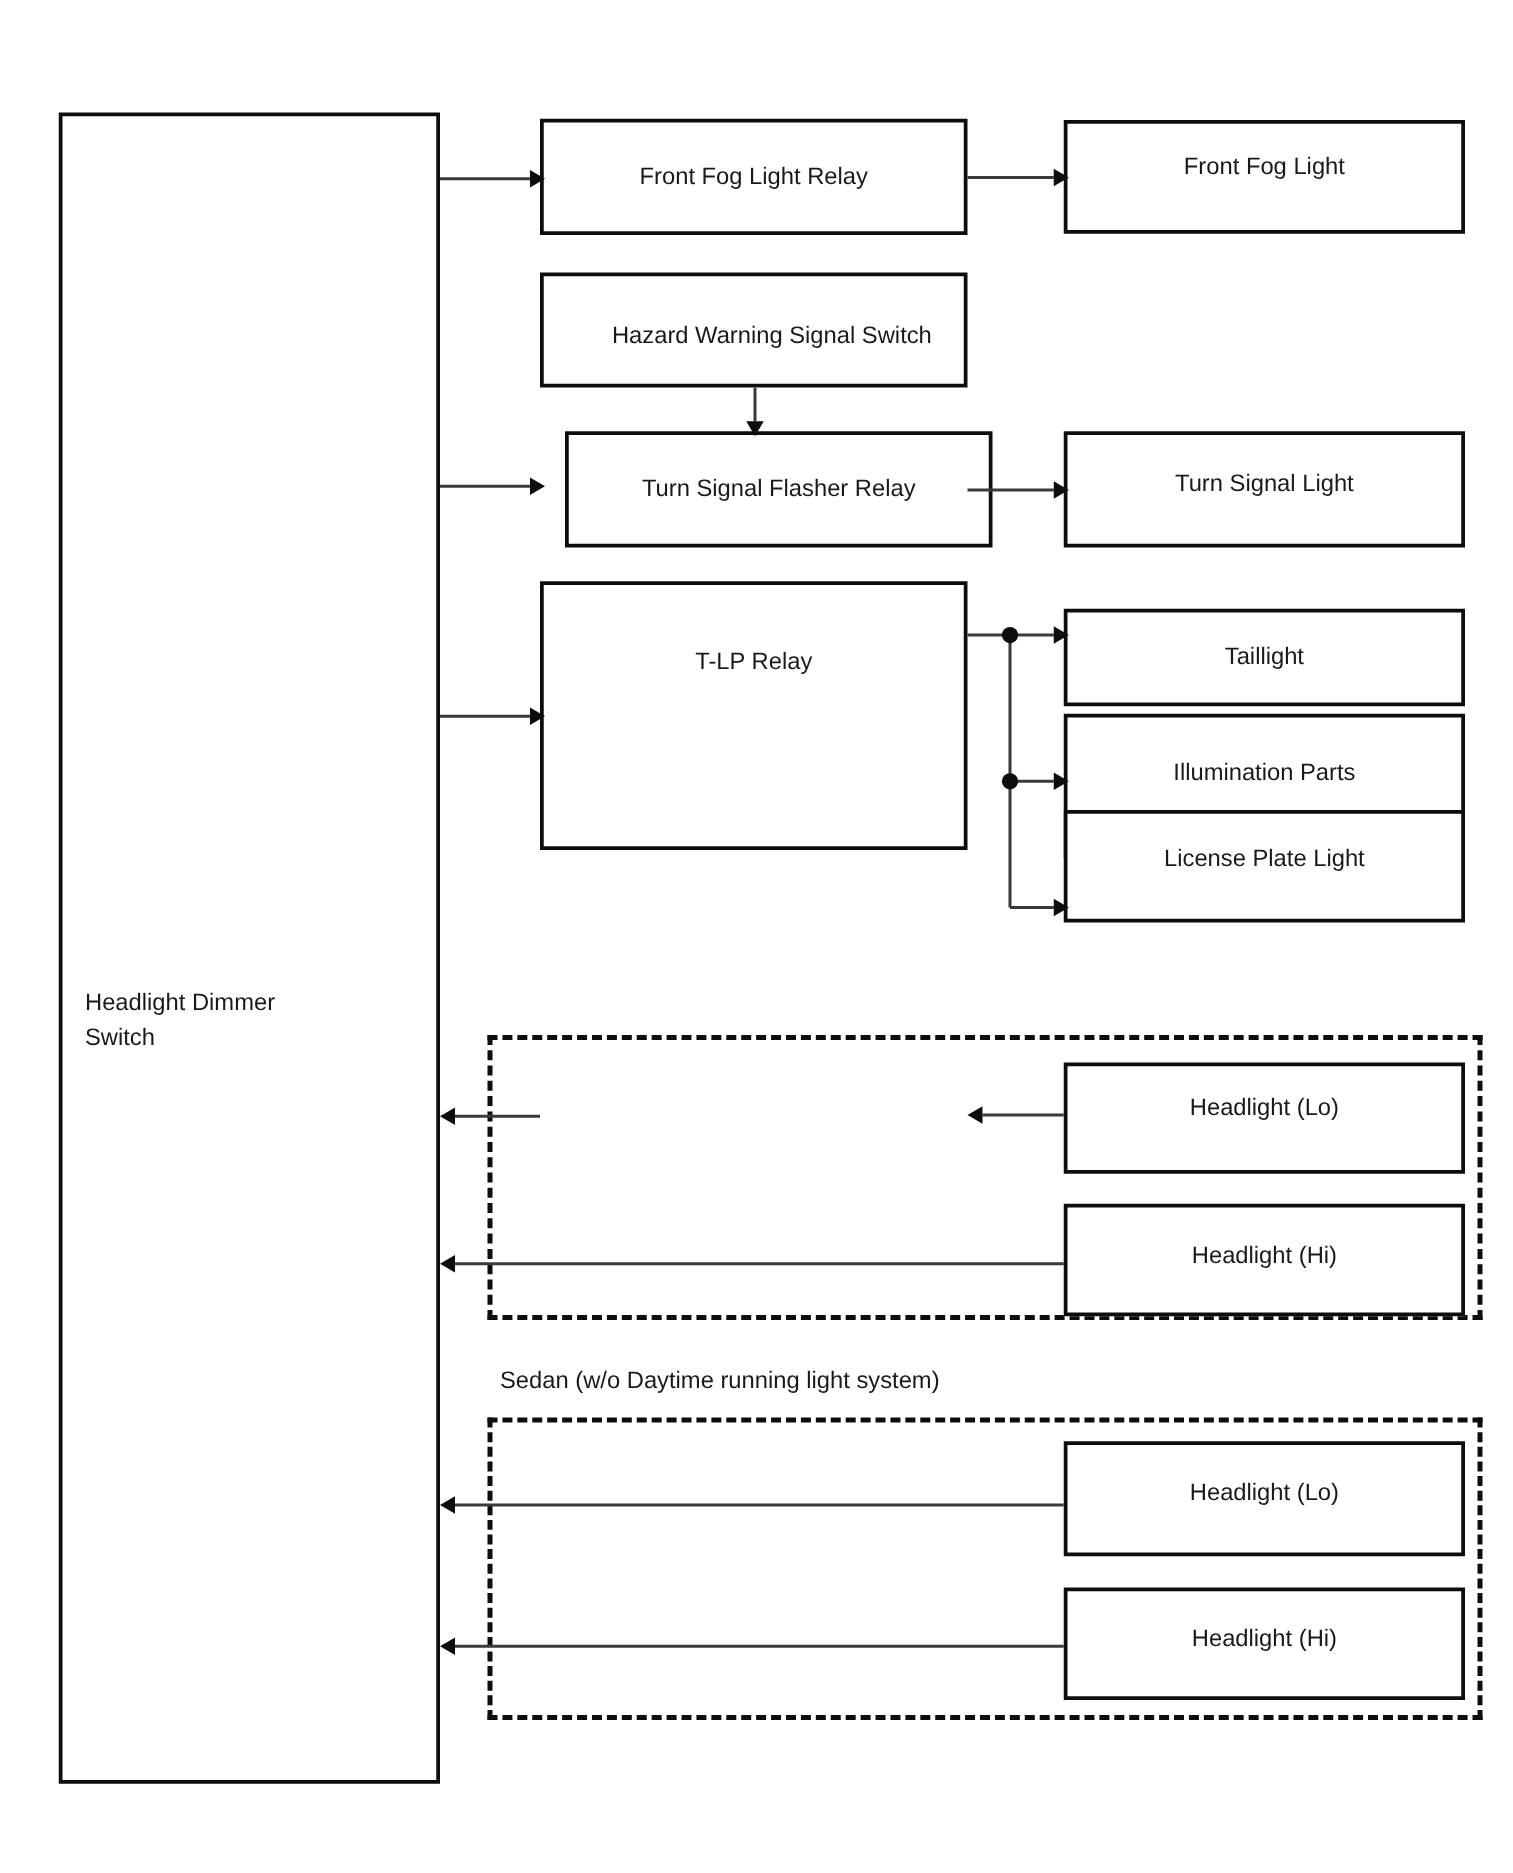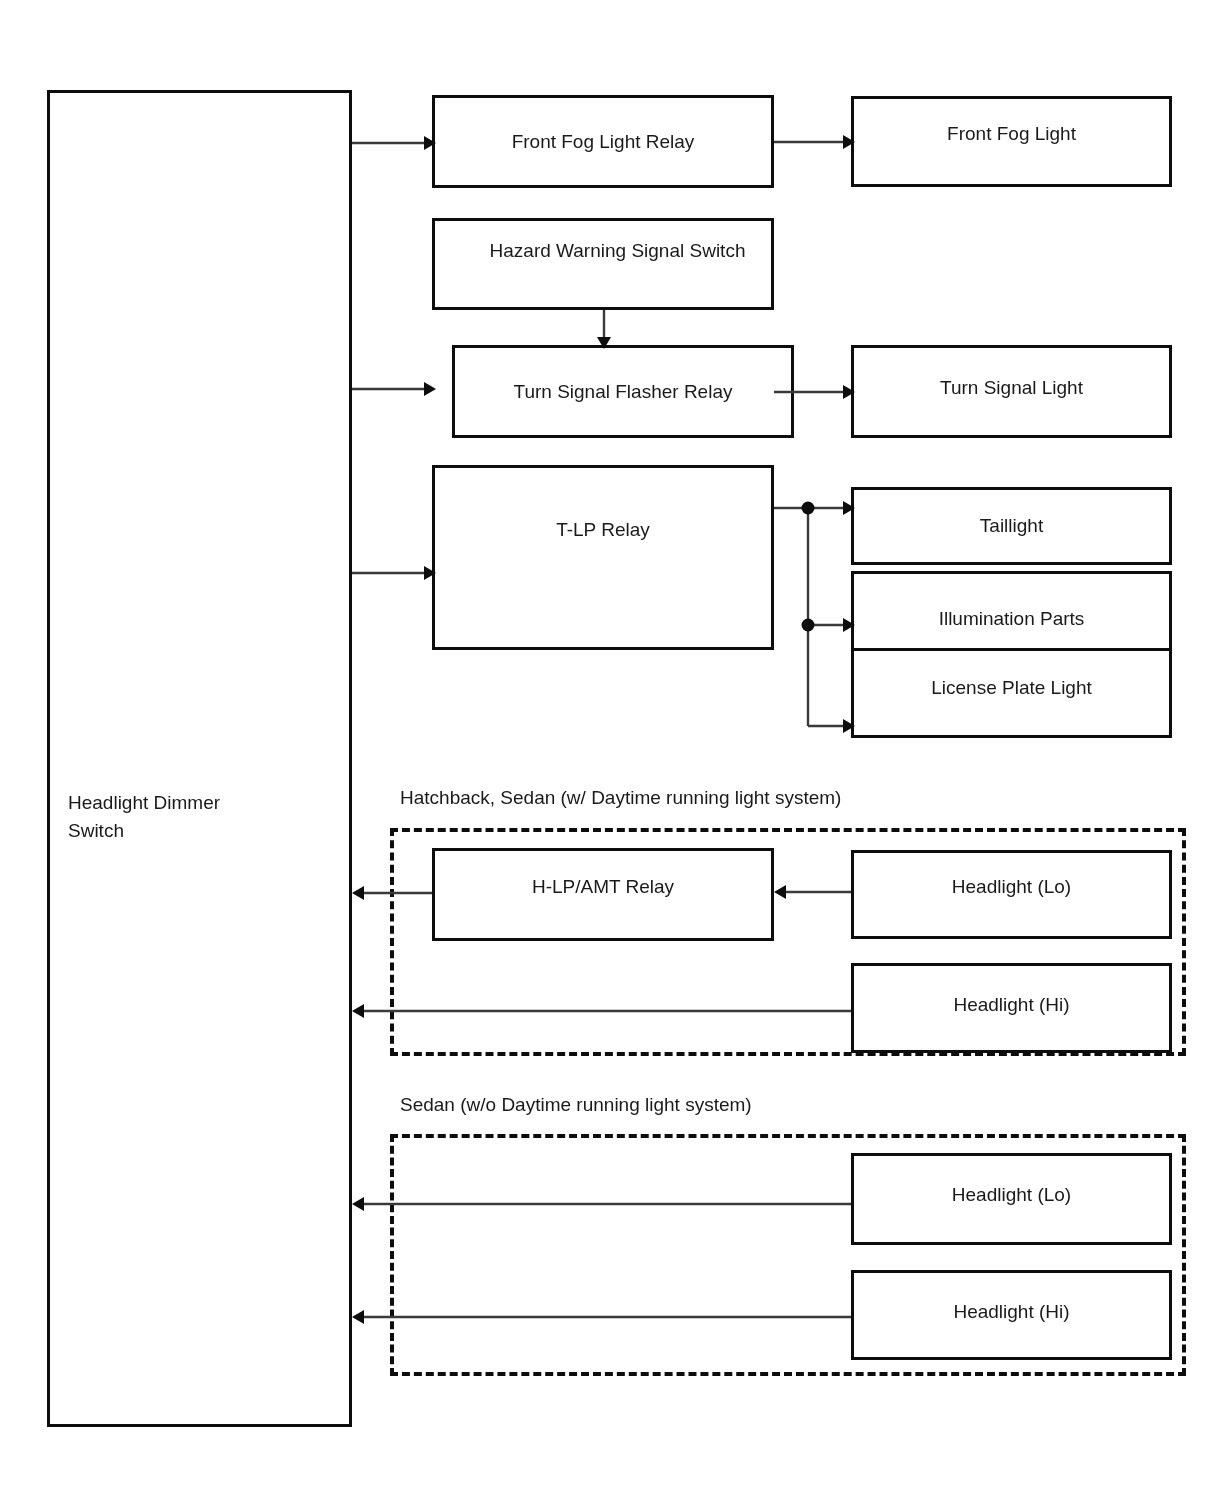--- a/index.html
+++ b/index.html
@@ -82,54 +82,50 @@
 
   <div class="box" style="left:851px; top:96px; width:321px; height:91px;">
     <span class="lbl" style="top:23px;">Front Fog Light</span>
   </div>
 
   <div class="box" style="left:432px; top:95px; width:342px; height:93px;">
     <span class="lbl" style="top:32px;">Front Fog Light Relay</span>
   </div>
 
   <div class="box" style="left:432px; top:218px; width:342px; height:92px;">
-    <span class="lbl" style="top:18px;padding-left:29px;">Hazard Warning Signal Switch</span>
+    <span class="lbl" style="top:36px;padding-left:29px;">Hazard Warning Signal Switch</span>
   </div>
 
   <div class="box" style="left:452px; top:345px; width:342px; height:93px;">
     <span class="lbl" style="top:32px;">Turn Signal Flasher Relay</span>
   </div>
 
   <div class="box" style="left:851px; top:345px; width:321px; height:93px;padding-left:20px;">
     <span class="lbl" style="top:28px;">Turn Signal Light</span>
   </div>
 
-  <div class="box" style="left:432px; top:465px; width:342px; height:185px;">
+  <div class="box" style="left:432px; top:465px; width:342px; height:215px;">
     <span class="lbl" style="top:50px;">T-LP Relay</span>
   </div>
 
   <div class="box" style="left:851px; top:487px; width:321px; height:78px;">
     <span class="lbl" style="top:24px;">Taillight</span>
   </div>
 
   <div class="box" style="left:851px; top:571px; width:321px; height:116px;">
     <span class="lbl" style="top:33px;">Illumination Parts</span>
   </div>
 
   <div class="box" style="left:851px; top:648px; width:321px; height:90px;">
     <span class="lbl" style="top:25px;">License Plate Light</span>
   </div>
 
-  <div class="section-label" style="left:400px; top:787px;">Hatchback, Sedan (w/ Daytime running light system)</div>
 
   <div class="dashed-region" style="left:390px; top:828px; width:796px; height:228px;"></div>
 
-  <div class="box" style="left:432px; top:848px; width:342px; height:93px;">
-    <span class="lbl" style="top:24px;">H-LP/AMT Relay</span>
-  </div>
 
   <div class="box" style="left:851px; top:850px; width:321px; height:89px;">
     <span class="lbl" style="top:22px;">Headlight (Lo)</span>
   </div>
 
   <div class="box" style="left:851px; top:963px; width:321px; height:90px;">
     <span class="lbl" style="top:27px;">Headlight (Hi)</span>
   </div>
 
   <div class="section-label" style="left:400px; top:1094px;">Sedan (w/o Daytime running light system)</div>

